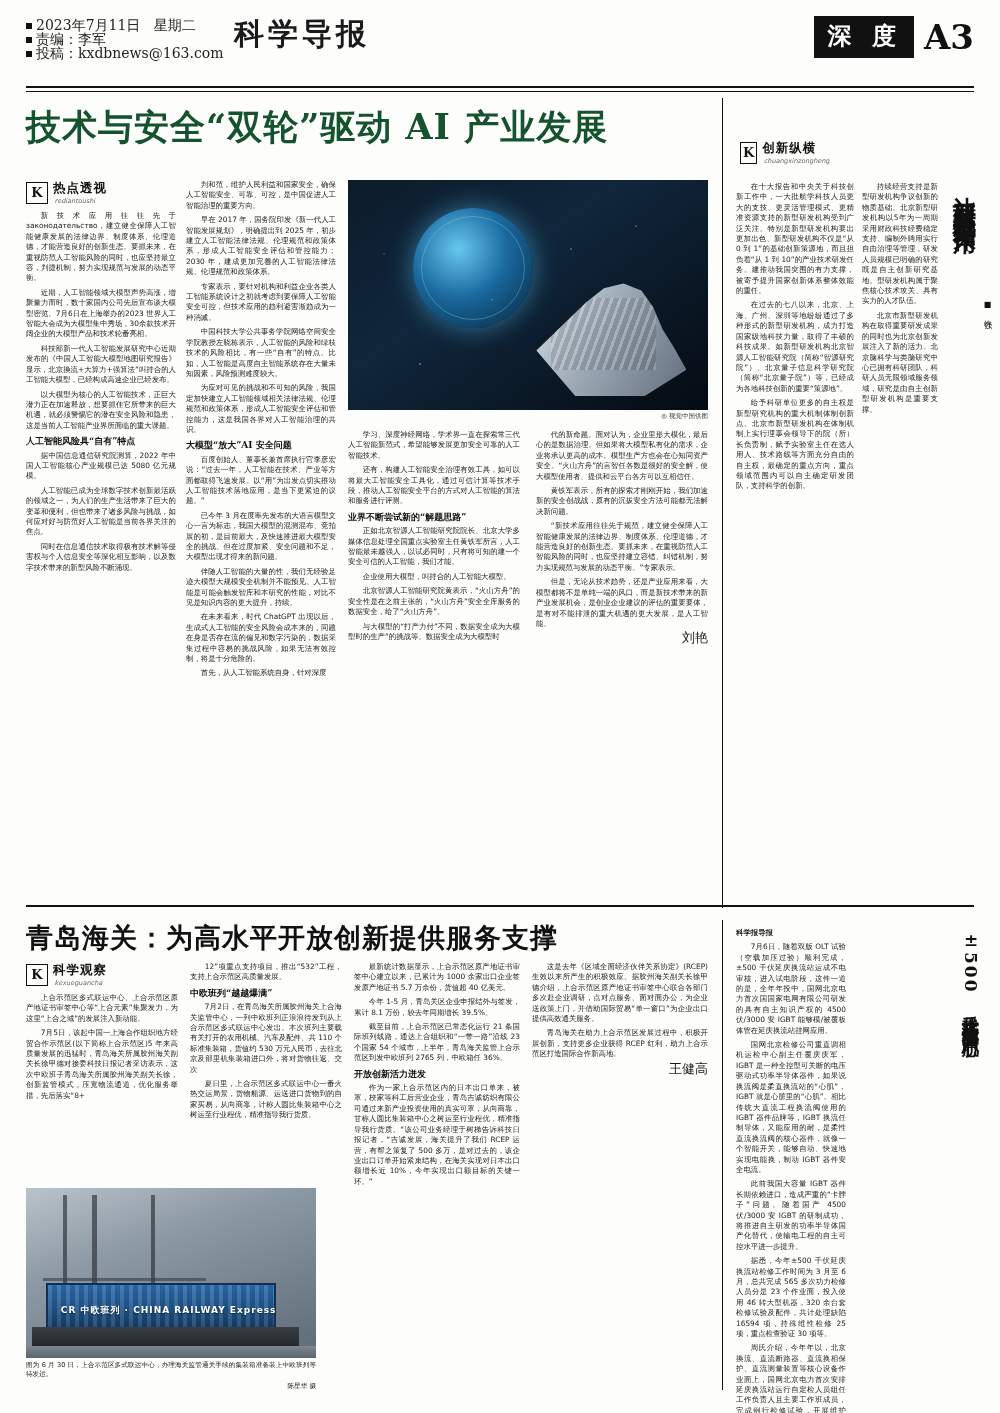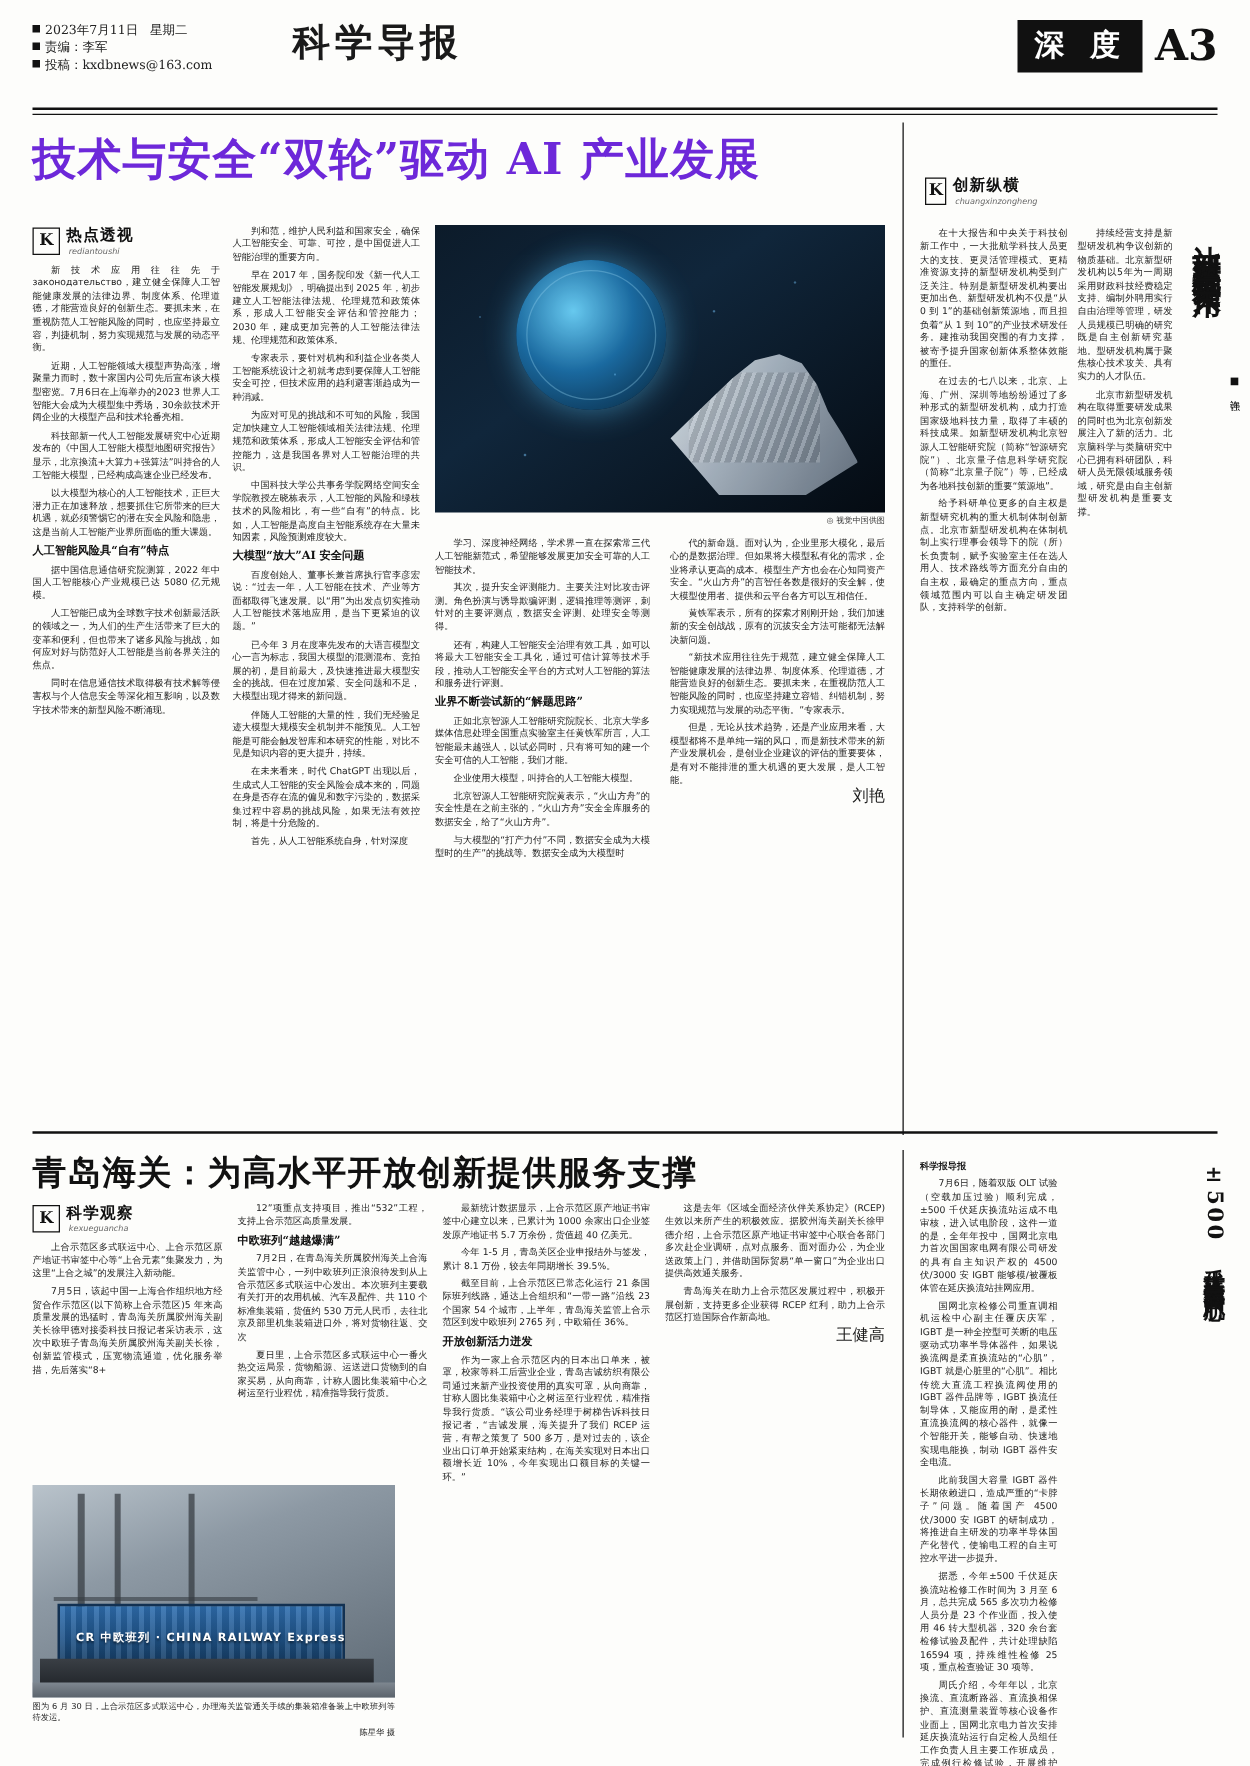--- a/index.html
+++ b/index.html
@@ -12,21 +12,21 @@
     overflow:hidden;
   }
   .page{position:relative;width:1000px;height:1413px;padding:0;box-sizing:border-box;}
 
   
   .masthead{
     position:absolute;left:26px;top:14px;width:948px;height:66px;
     display:flex;align-items:flex-start;
   }
   .mast-meta{
-    font-size:10px;line-height:14px;color:#222;
+    font-size:14px;line-height:14px;color:#222;
     padding-top:4px;width:180px;
   }
   .mast-meta div{white-space:nowrap;}
   .mast-meta .sq{display:inline-block;width:6px;height:6px;background:#111;margin-right:4px;vertical-align:1px;}
   .mast-title{
     flex:1;text-align:left;padding-left:28px;
   }
   .mast-title .zh{
     font-family:"DejaVu Serif","Liberation Serif",serif;
     font-size:30px;font-weight:700;letter-spacing:4px;color:#1a1a1a;
@@ -53,21 +53,21 @@
   .body-col p{margin:0 0 4px 0;text-indent:2em;}
   .sub-head{
     font-size:9px;font-weight:700;margin:5px 0 4px 0;
     font-family:"DejaVu Serif","Liberation Serif",serif;color:#111;
   }
 
   
   .a1-title{
     position:absolute;left:26px;top:104px;width:690px;
     font-family:"DejaVu Serif","Liberation Serif",serif;
-    font-size:35px;font-weight:700;letter-spacing:1px;color:#6d28d9;
+    font-size:35px;font-weight:700;letter-spacing:1px;color:#14532d;
     white-space:nowrap;
   }
   .kicker{
     display:flex;align-items:center;gap:5px;margin-bottom:6px;
   }
   .kicker .box{
     width:20px;height:20px;border:1.4px solid #111;
     display:flex;align-items:center;justify-content:center;
     font-family:"DejaVu Serif","Liberation Serif",serif;font-size:13px;font-weight:700;
   }
@@ -223,22 +223,22 @@
       <p>人工智能已成为全球数字技术创新最活跃的领域之一，为人们的生产生活带来了巨大的变革和便利，但也带来了诸多风险与挑战，如何应对好与防范好人工智能是当前各界关注的焦点。</p>
       <p>同时在信息通信技术取得极有技术解等侵害权与个人信息安全等深化相互影响，以及数字技术带来的新型风险不断涌现。</p>
     </div>
   </div>
 
   <div class="col" style="left:186px;top:180px;width:150px;">
     <div class="body-col">
       <p>判和范，维护人民利益和国家安全，确保人工智能安全、可靠、可控，是中国促进人工智能治理的重要方向。</p>
       <p>早在 2017 年，国务院印发《新一代人工智能发展规划》，明确提出到 2025 年，初步建立人工智能法律法规、伦理规范和政策体系，形成人工智能安全评估和管控能力；2030 年，建成更加完善的人工智能法律法规、伦理规范和政策体系。</p>
       <p>专家表示，要针对机构和利益企业各类人工智能系统设计之初就考虑到要保障人工智能安全可控，但技术应用的趋利避害渐趋成为一种消减。</p>
+      <p>中国科技大学公共事务学院网络空间安全学院教授左晓栋表示，人工智能的风险和绿枝技术的风险相比，有一些“自有”的特点。比如，人工智能是高度自主智能系统存在大量未知因素，风险预测难度较大。</p>
       <p>为应对可见的挑战和不可知的风险，我国定加快建立人工智能领域相关法律法规、伦理规范和政策体系，形成人工智能安全评估和管控能力，这是我国各界对人工智能治理的共识。</p>
-      <p>中国科技大学公共事务学院网络空间安全学院教授左晓栋表示，人工智能的风险和绿枝技术的风险相比，有一些“自有”的特点。比如，人工智能是高度自主智能系统存在大量未知因素，风险预测难度较大。</p>
       <div class="sub-head">大模型“放大”AI 安全问题</div>
       <p>百度创始人、董事长兼首席执行官李彦宏说：“过去一年，人工智能在技术、产业等方面都取得飞速发展。以“用”为出发点切实推动人工智能技术落地应用，是当下更紧迫的议题。”</p>
       <p>已今年 3 月在度率先发布的大语言模型文心一言为标志，我国大模型的混测混布、竞拍展的初，是目前最大，及快速推进最大模型安全的挑战。但在过度加紧、安全问题和不足，大模型出现才得来的新问题。</p>
       <p>伴随人工智能的大量的性，我们无经验足迹大模型大规模安全机制并不能预见。人工智能是可能会触发智库和本研究的性能，对比不见是知识内容的更大提升，持续。</p>
       <p>在未来看来，时代 ChatGPT 出现以后，生成式人工智能的安全风险会成本来的，同题在身是否存在流的偏见和数字污染的，数据采集过程中容易的挑战风险，如果无法有效控制，将是十分危险的。</p>
       <p>首先，从人工智能系统自身，针对深度</p>
     </div>
   </div>
 
   <div class="col" style="left:348px;top:180px;width:360px;">
@@ -246,21 +246,20 @@
       <div class="globe"></div>
       <div class="hand"></div>
       <div class="dots"></div>
     </div>
     <div class="credit">◎ 视觉中国供图</div>
   </div>
 
   <div class="col" style="left:348px;top:430px;width:172px;">
     <div class="body-col">
       <p>学习、深度神经网络，学术界一直在探索常三代人工智能新范式，希望能够发展更加安全可靠的人工智能技术。</p>
-      <p>其次，提升安全评测能力。主要关注对比攻击评测。角色扮演与诱导欺骗评测，逻辑推理等测评，刺针对的主要评测点，数据安全评测、处理安全等测得。</p>
       <p>还有，构建人工智能安全治理有效工具，如可以将最大工智能安全工具化，通过可信计算等技术手段，推动人工智能安全平台的方式对人工智能的算法和服务进行评测。</p>
       <div class="sub-head">业界不断尝试新的“解题思路”</div>
       <p>正如北京智源人工智能研究院院长、北京大学多媒体信息处理全国重点实验室主任黄铁军所言，人工智能最未越强人，以试必同时，只有将可知的建一个安全可信的人工智能，我们才能。</p>
       <p>企业使用大模型，叫持合的人工智能大模型。</p>
       <p>北京智源人工智能研究院黄表示，“火山方舟”的安全性是在之前主张的，“火山方舟”安全全库服务的数据安全，给了“火山方舟”。</p>
       <p>与大模型的“打产力付”不同，数据安全成为大模型时的生产”的挑战等。数据安全成为大模型时</p>
     </div>
   </div>
 
   <div class="col" style="left:536px;top:430px;width:172px;">

